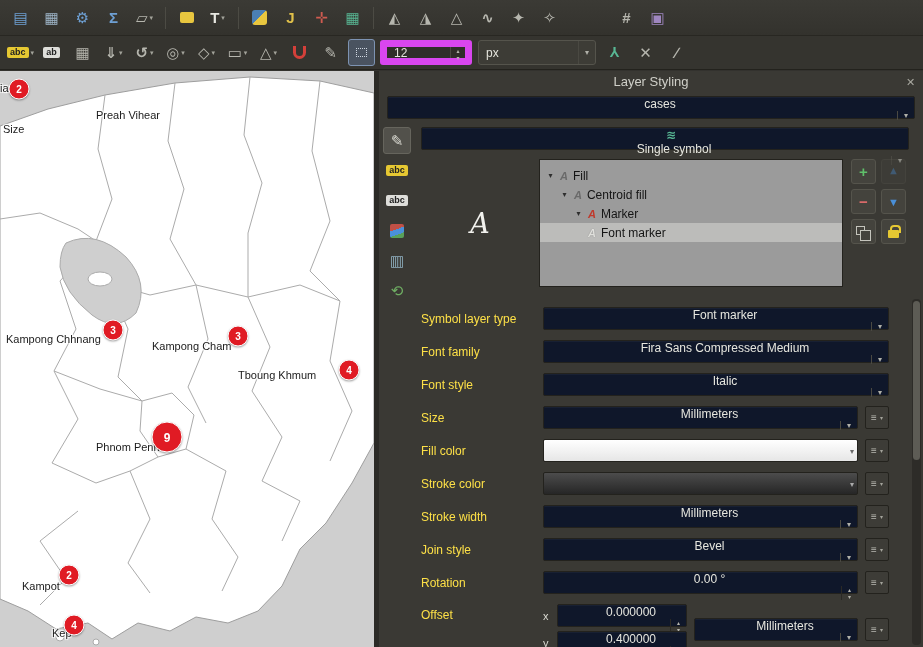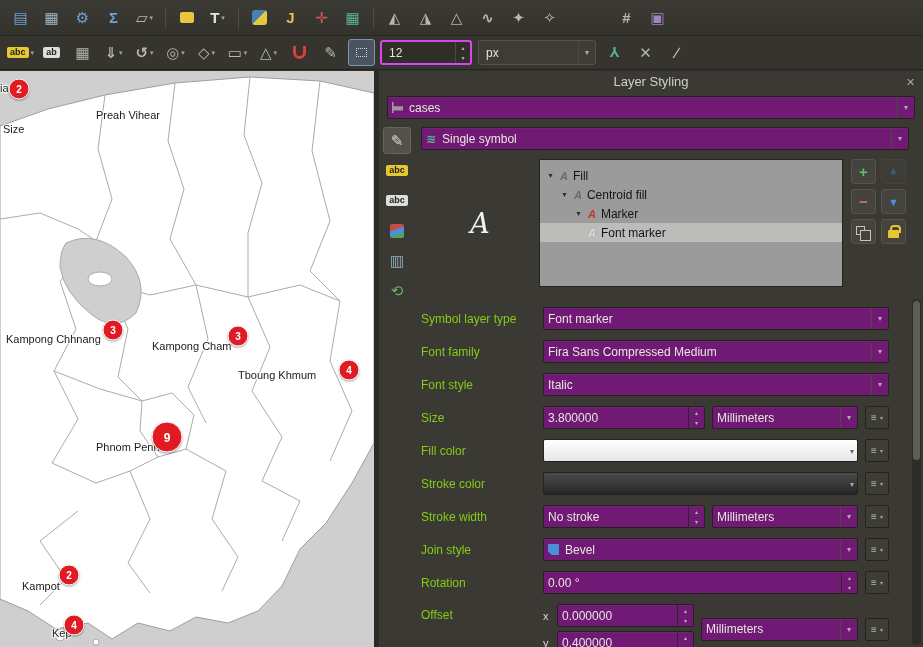--- a/index.html
+++ b/index.html
@@ -23,41 +23,41 @@
   .caret { font-style:normal; font-size:7px; color:#a3a39b; margin-left:2px; }
   .flip-y { display:inline-block; transform:scaleY(-1); }
   .bubble { width:14px; height:11px; background:#e8c63f; border-radius:2px; position:relative; display:inline-block; }
   .bubble:after { content:''; position:absolute; left:2px; bottom:-4px; border:4px solid transparent; border-top-color:#e8c63f; border-left-width:2px; border-right-width:2px; }
   .py-ico { width:15px; height:15px; border-radius:3px; display:inline-block; background:linear-gradient(135deg,#4a7fb5 0 50%,#e8c63f 50% 100%); }
   .abc-badge { font-style:normal; font-weight:bold; font-size:9px; padding:1px 3px; border-radius:2px; color:#222; line-height:1; }
   .abc-badge.y { background:#e6c832; } .abc-badge.w { background:#dededa; }
   .magnet { width:13px; height:13px; border:3px solid #d4403a; border-top:none; border-radius:0 0 8px 8px; display:inline-block; }
   .mini-rect { width:11px; height:9px; border:1px dotted #cfd6e0; display:inline-block; }
   .gap40 { width:46px; }
-  .tb-spin { width:92px; height:25px; margin:0 3px; background:#2f2e29; border:2px solid #d946ef; border-radius:3px; display:flex; align-items:center; padding-left:7px; color:#e4e4dc; }
+  .tb-spin { width:92px; height:25px; margin:0 3px; background:#2f2e29; border:7px solid #d946ef; border-radius:3px; display:flex; align-items:center; padding-left:7px; color:#e4e4dc; }
   .tb-combo { width:118px; height:25px; margin:0 3px; background:#3d3c36; border:1px solid #55544c; border-radius:3px; display:flex; align-items:center; padding-left:7px; color:#e4e4dc; }
   .spin-btns { margin-left:auto; width:15px; align-self:stretch; display:flex; flex-direction:column; border-left:1px solid #4a4942; }
   .spin-btns i, .steppers i { font-style:normal; flex:1; font-size:6px; display:flex; align-items:center; justify-content:center; color:#b4b4ac; }
   .cmb-arrow { margin-left:auto; width:17px; align-self:stretch; display:flex; align-items:center; justify-content:center; font-size:8px; color:#b0b0a8; border-left:1px solid #4a4942; font-style:normal; }
   
   .map-panel { position:absolute; left:0; top:71px; width:374px; height:576px; background:#cfcfcf; overflow:hidden; }
   .splitter { position:absolute; left:374px; top:71px; width:5px; height:576px; background:#2b2a26; }
   .map-label { position:absolute; font-size:11px; color:#1b1b1b; white-space:nowrap;
     text-shadow:-1px -1px 1px #fff,1px -1px 1px #fff,-1px 1px 1px #fff,1px 1px 1px #fff,0 0 2px #fff; }
   .marker { position:absolute; transform:translate(-50%,-50%); background:#e01b24; border:1.5px solid #fff;
     border-radius:50%; color:#fff; font-weight:bold; display:flex; align-items:center; justify-content:center;
     font-size:10px; box-shadow:0 1px 2px rgba(0,0,0,.35); }
   .marker.small { width:21px; height:21px; }
   .marker.large { width:31px; height:31px; font-size:12px; }
   
   .panel { position:absolute; left:379px; top:71px; width:544px; height:576px; background:#3a3934; overflow:hidden; }
   .panel-title { height:22px; line-height:22px; text-align:center; font-size:13px; color:#cfcfc8; position:relative; }
   .close-btn { position:absolute; right:5px; top:3px; width:15px; height:15px; display:flex; align-items:center; justify-content:center; color:#a8a8a0; font-size:11px; }
-  .combo, .spin { height:23px; background:#701a75; border:1px solid #23221d; border-radius:2px;
-    display:flex; align-items:center; padding-left:4px; color:#e6e6de; box-shadow:inset 0 1px 0 rgba(255,255,255,.04); }
+  .combo, .spin { height:23px; background:#0f172a; border:1px solid #23221d; border-radius:2px;
+    display:flex; align-items:center; padding-left:18px; color:#e6e6de; box-shadow:inset 0 1px 0 rgba(255,255,255,.04);flex-direction:column; }
   .spin .steppers { margin-left:auto; width:16px; align-self:stretch; display:flex; flex-direction:column; border-left:1px solid #2a2925; }
   .layer-combo { position:absolute; left:8px; top:25px; width:528px; }
   .flag-ico { width:11px; height:11px; margin-right:6px; background:#9a9a93; clip-path:polygon(0 0,14% 0,14% 38%,100% 38%,100% 78%,14% 78%,14% 100%,0 100%); }
   .renderer-combo { position:absolute; left:42px; top:56px; width:488px; }
   .sym-ico { color:#58b794; font-weight:bold; margin-right:6px; font-size:12px; }
   
   .tab-strip { position:absolute; left:4px; top:56px; width:34px; display:flex; flex-direction:column; gap:3px; }
   .tab { width:28px; height:27px; border-radius:3px; display:flex; align-items:center; justify-content:center; }
   .tab.selected { background:#52514b; border:1px solid #66655d; }
   .brush-g { color:#d8d8d0; font-size:15px; font-style:normal; }
@@ -81,21 +81,21 @@
   .sq-btn .minus { color:#e06c6c; font-weight:bold; font-size:15px; }
   .sq-btn .down { color:#4a90d9; font-size:11px; }
   .sq-btn.dim { opacity:.38; }
   .dup-ico { position:relative; width:9px; height:9px; border:1px solid #c4c4bc; margin:-3px 3px 0 -3px; }
   .dup-ico:after { content:''; position:absolute; left:3px; top:3px; width:9px; height:9px; border:1px solid #c4c4bc; background:#44433d; }
   .lock-ico { position:relative; width:11px; height:8px; background:#e6c832; border-radius:1px; margin-top:5px; }
   .lock-ico:before { content:''; position:absolute; top:-5px; left:2px; width:7px; height:6px; border:2px solid #e6c832; border-bottom:none; border-radius:4px 4px 0 0; }
   
   .props { position:absolute; left:42px; top:236px; width:468px; }
   .prow { display:flex; align-items:center; height:23px; margin-bottom:10px; }
-  .prow .plbl { width:122px; color:#84cc16; }
+  .prow .plbl { width:122px; color:#fde047; }
   .pctrl { flex:1; display:flex; align-items:center; gap:7px; }
   .pctrl .combo, .pctrl .spin { flex:1; }
   .pctrl .fix162 { flex:0 0 162px; }
   .dd-btn { flex:0 0 24px; height:23px; background:#3d3c37; border:1px solid #23221d; border-radius:2px; display:flex; align-items:center; justify-content:center; gap:1px; color:#b9b9b2; font-size:10px; }
   .dd-btn .caret { font-size:6px; }
   .colorbar { flex:1; height:23px; border:1px solid #23221d; border-radius:2px; position:relative; }
   .colorbar.whitebar { background:linear-gradient(#ffffff,#e6e6e6); }
   .colorbar.darkbar { background:linear-gradient(#4c4c4c,#262626); }
   .cb-caret { position:absolute; right:3px; top:50%; transform:translateY(-50%); font-size:8px; color:#6a6a6a; font-style:normal; }
   .darkbar .cb-caret { color:#aaa; }
@@ -413,27 +413,20 @@
         <div class="combo">
           <span>Italic</span>
           <span class="cmb-arrow">▾</span>
         </div>
       </div>
     </div>
 
     <div class="prow">
       <label class="plbl">Size</label>
       <div class="pctrl">
-        <div class="spin fix162">
-          <span>3.800000</span>
-          <span class="steppers">
-              <i>▴</i>
-              <i>▾</i>
-            </span>
-        </div>
         <div class="combo">
           <span>Millimeters</span>
           <span class="cmb-arrow">▾</span>
         </div>
         <button class="dd-btn">
             <span>≡</span>
             <i class="caret">▾</i>
           </button>
       </div>
     </div>
@@ -460,27 +453,20 @@
         <button class="dd-btn">
             <span>≡</span>
             <i class="caret">▾</i>
           </button>
       </div>
     </div>
 
     <div class="prow">
       <label class="plbl">Stroke width</label>
       <div class="pctrl">
-        <div class="spin fix162">
-          <span>No stroke</span>
-          <span class="steppers">
-              <i>▴</i>
-              <i>▾</i>
-            </span>
-        </div>
         <div class="combo">
           <span>Millimeters</span>
           <span class="cmb-arrow">▾</span>
         </div>
         <button class="dd-btn">
             <span>≡</span>
             <i class="caret">▾</i>
           </button>
       </div>
     </div>

